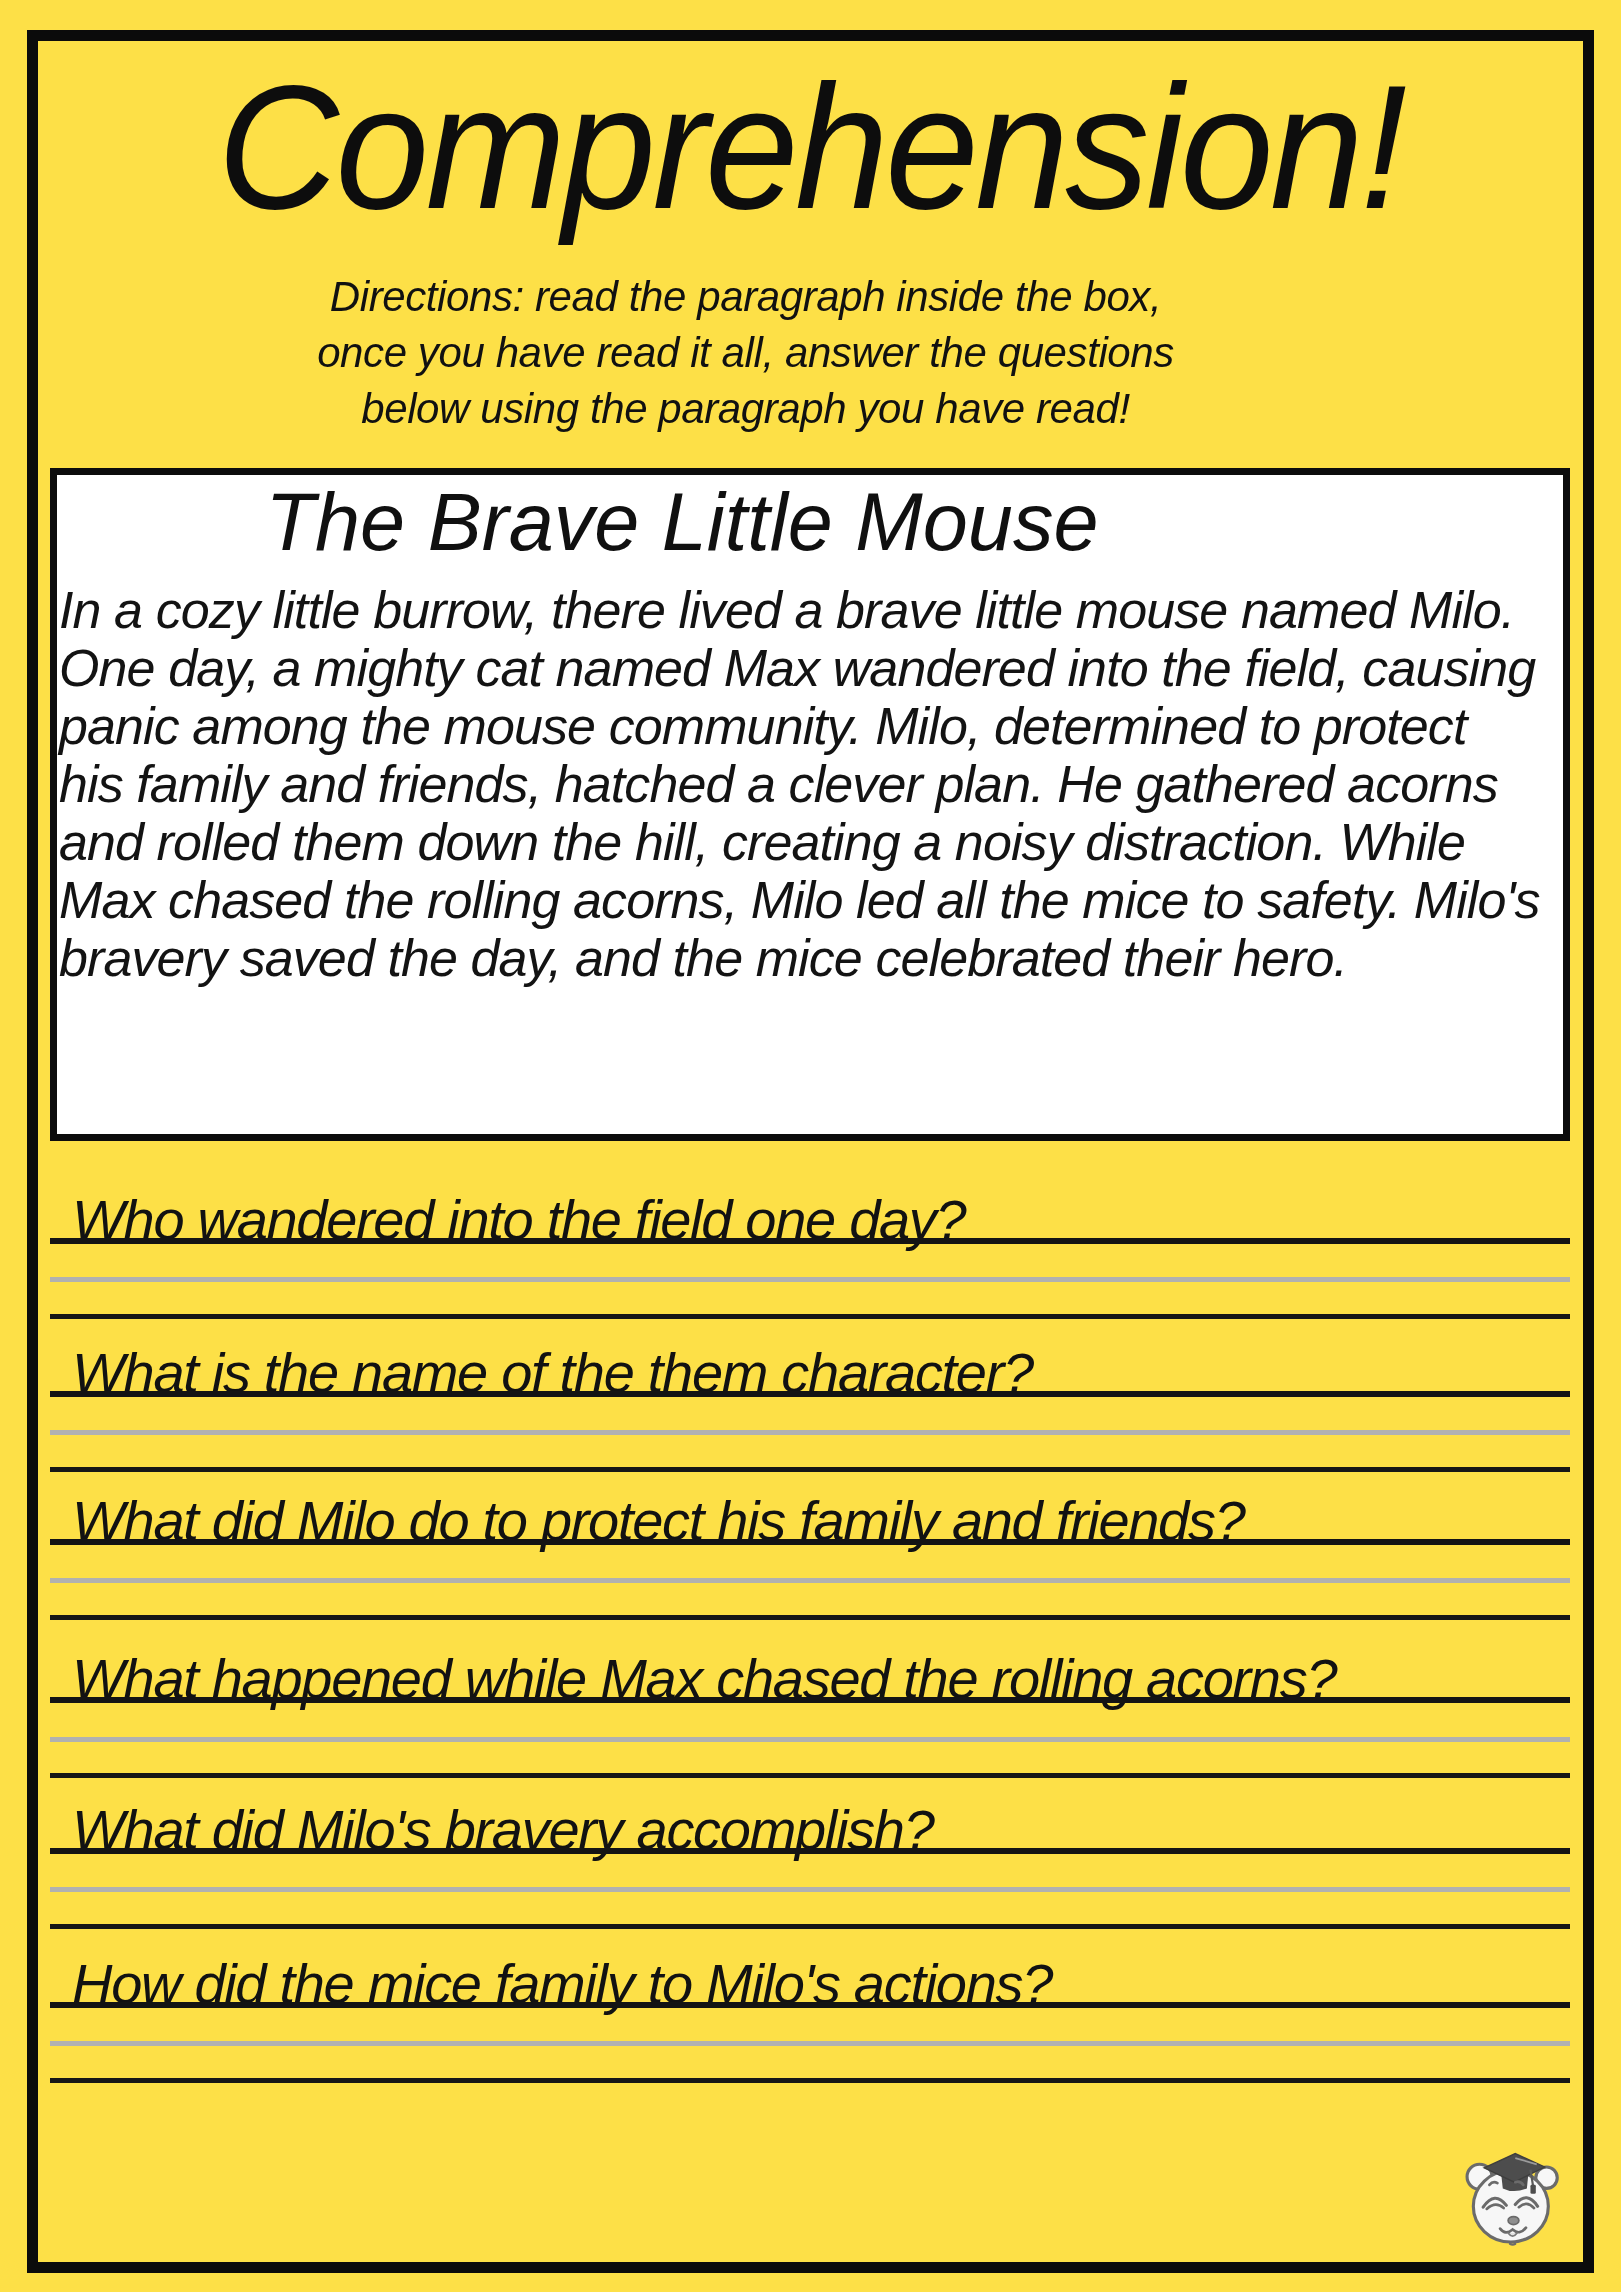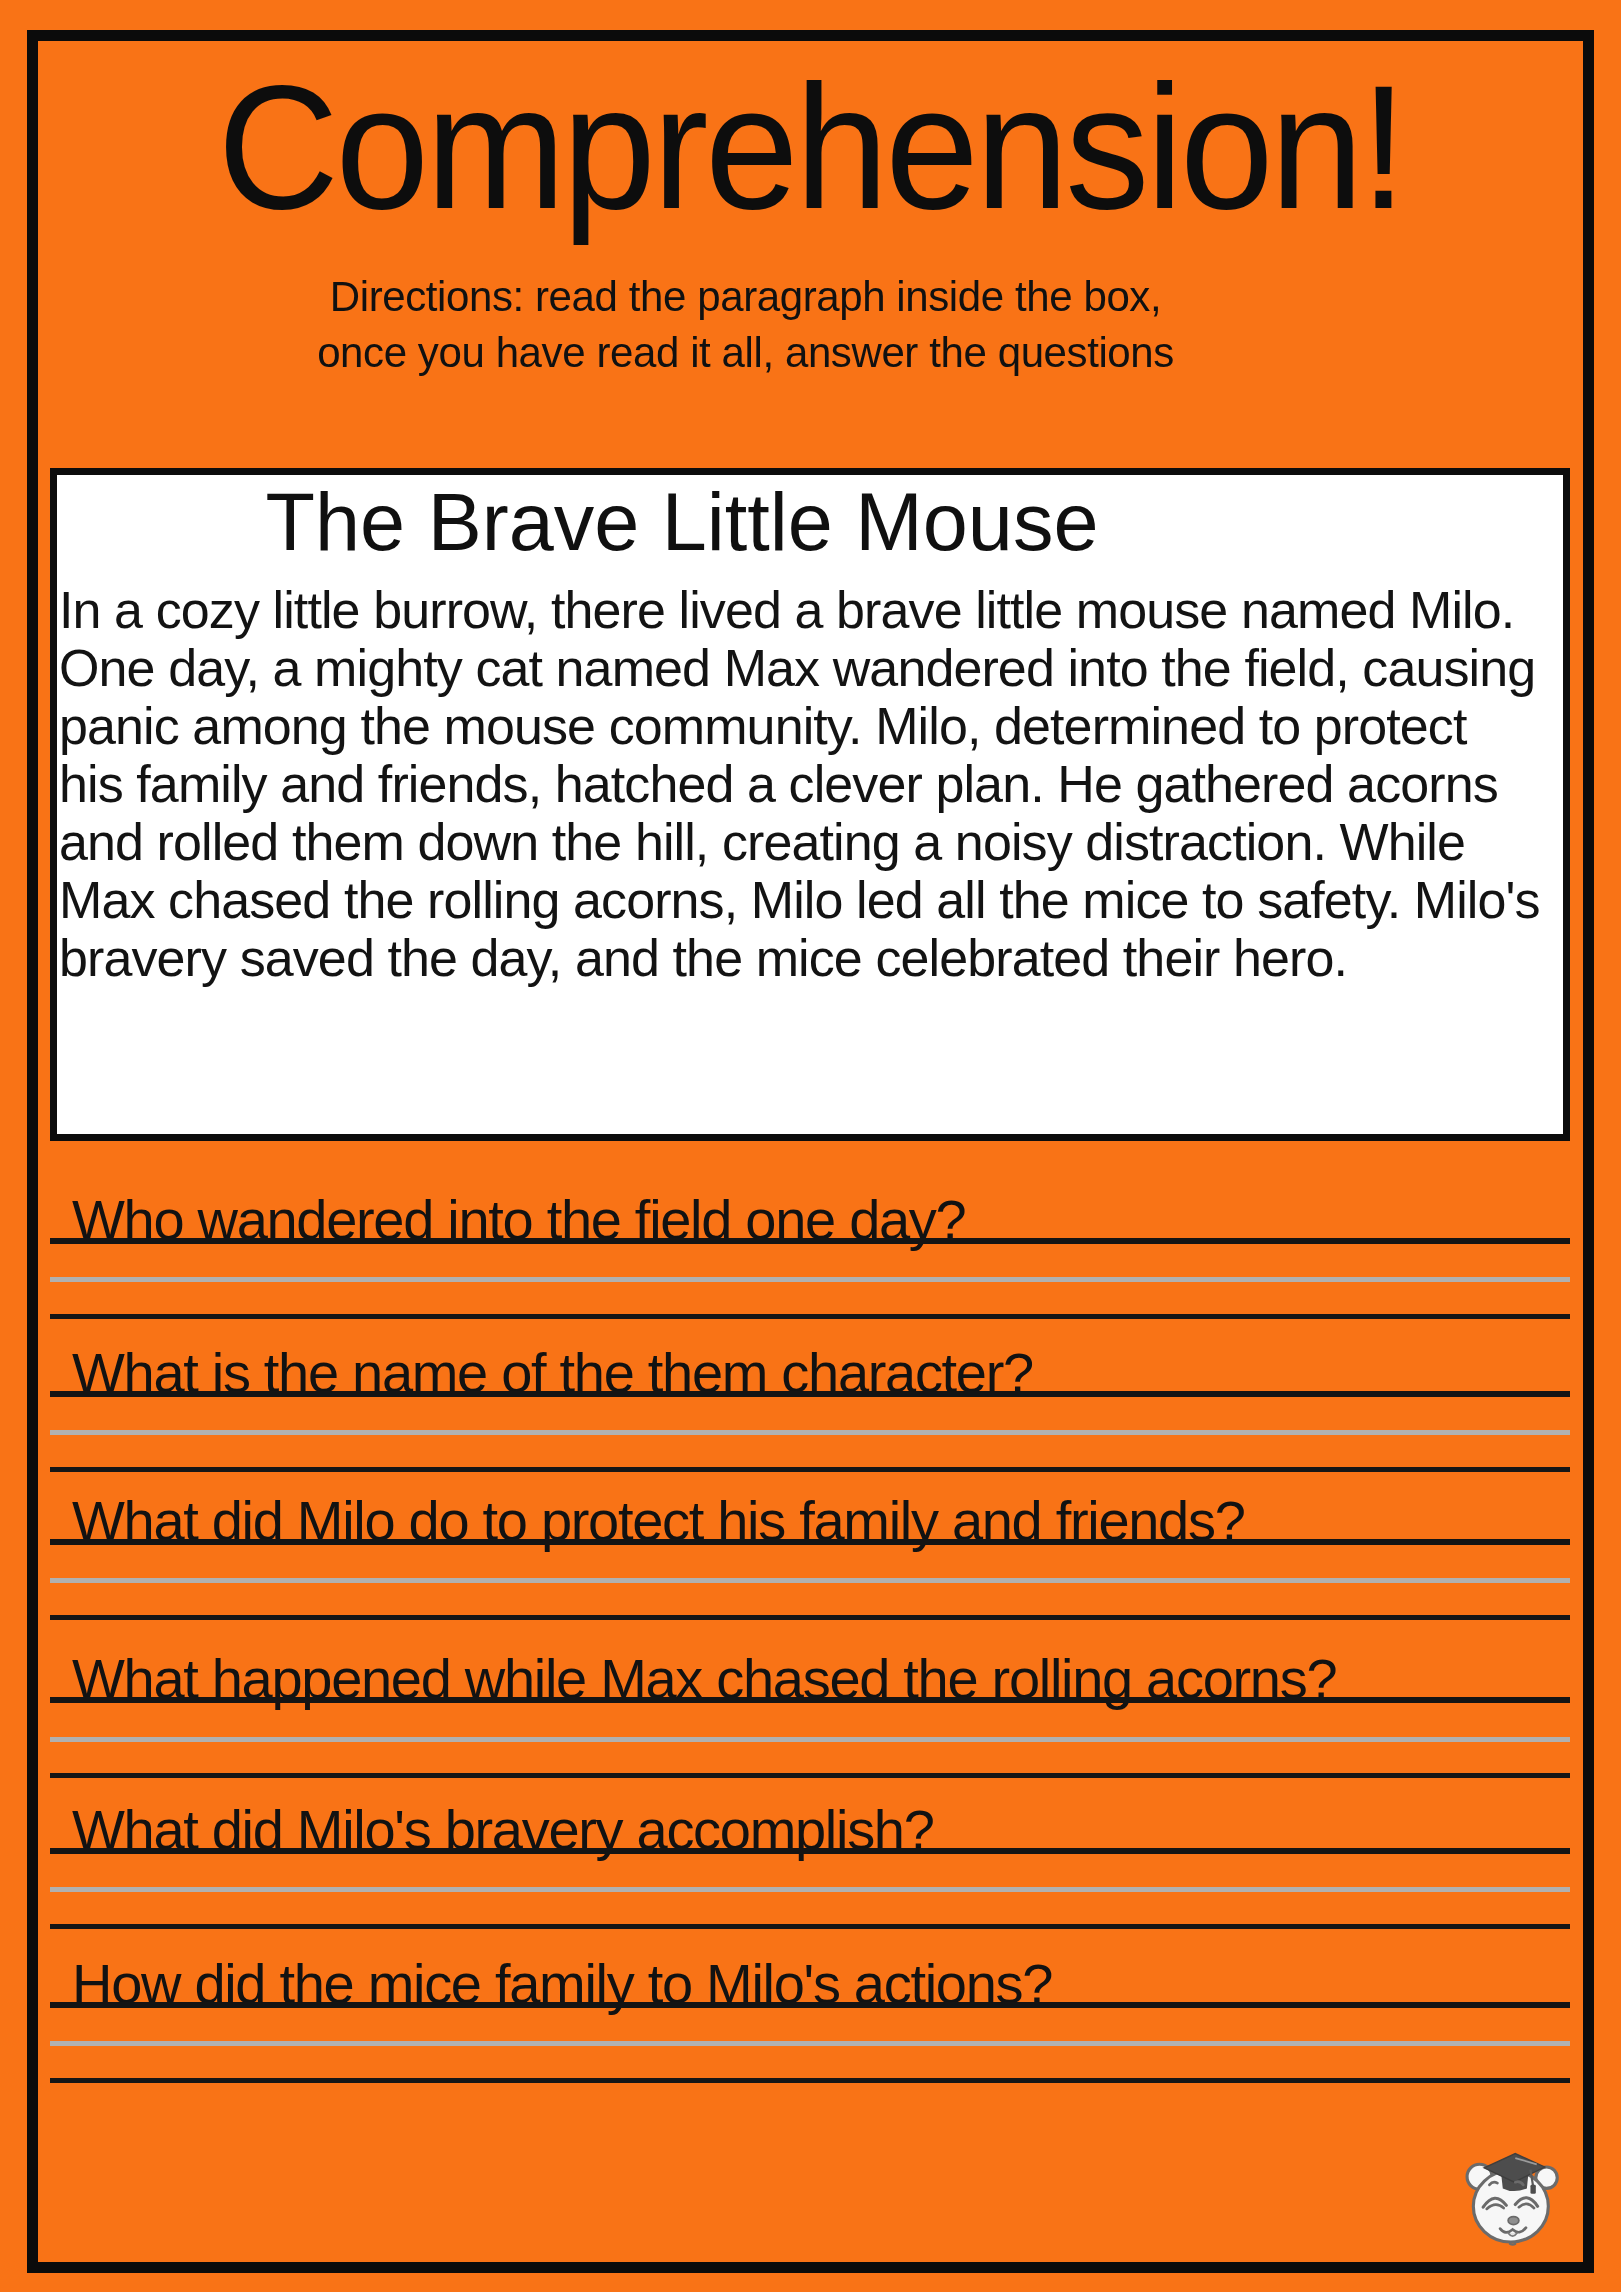--- a/index.html
+++ b/index.html
@@ -1,22 +1,23 @@
 <!DOCTYPE html>
 <html style="font-size:14.3px"><head>
 <meta charset="utf-8">
 <style>
   html,body{margin:0;padding:0;background:#ffffff;}
   #canvas{
     position:relative;
     width:1621px;height:2293px;
-    background:#f97316;
+    background:#fde047;
     overflow:hidden;
     font-family:"Liberation Sans", sans-serif;
     color:#141414;
+    font-style:italic;
   }
   .abs{position:absolute;}
 
   
   .page-frame{
     left:27px;top:29.6px;
     width:1567px;height:2243px;
     border:11.6px solid #0b0b0b;
     box-sizing:border-box;
   }
@@ -93,20 +94,21 @@
 
 <div id="canvas">
 
   <div class="abs page-frame"></div>
 
   <div class="abs main-title">Comprehension!</div>
 
   <div class="abs directions">
     <div>Directions: read the paragraph inside the box,</div>
     <div>once you have read it all, answer the questions</div>
+    <div>below using the paragraph you have read!</div>
   </div>
 
   <div class="abs story-box"></div>
   <div class="abs story-title">The Brave Little Mouse</div>
   <div class="abs story-paragraph">In a cozy little burrow, there lived a brave little mouse named Milo. One day, a mighty cat named Max wandered into the field, causing panic among the mouse community. Milo, determined to protect his family and friends, hatched a clever plan. He gathered acorns and rolled them down the hill, creating a noisy distraction. While Max chased the rolling acorns, Milo led all the mice to safety. Milo's bravery saved the day, and the mice celebrated their hero.</div>
 
   <div class="abs qtext" style="top:1195px">Who wandered into the field one day?</div>
   <div class="abs ansline" style="top:1238px"></div>
   <div class="abs ansline gray" style="top:1277px"></div>
   <div class="abs ansline second" style="top:1314px"></div>

